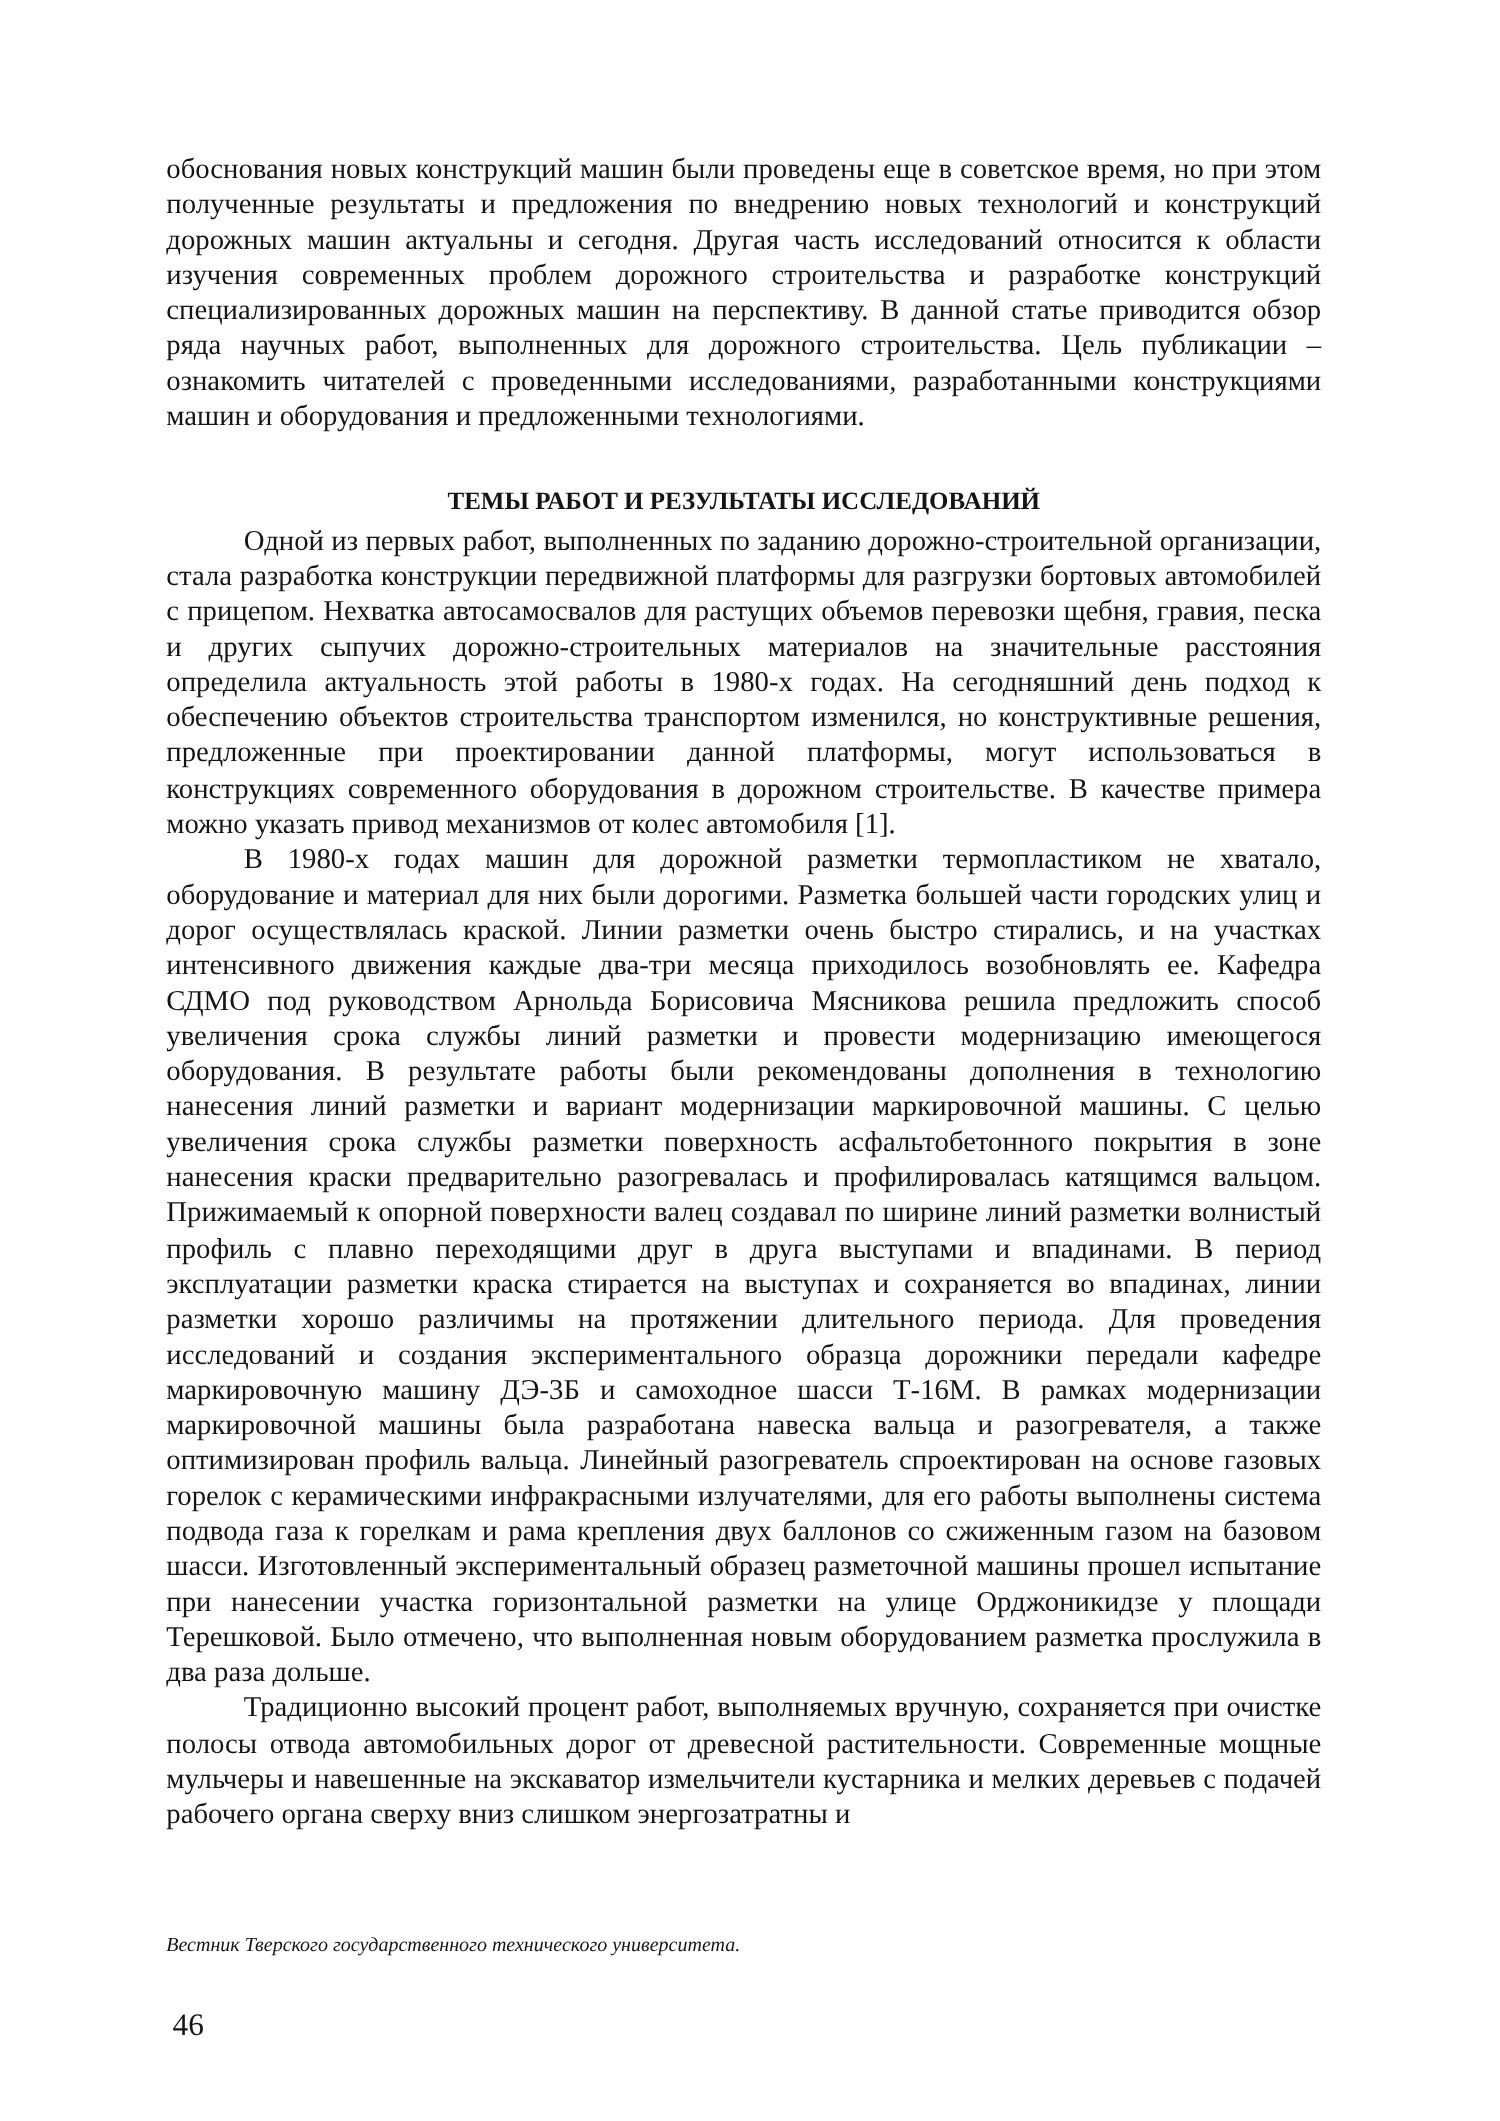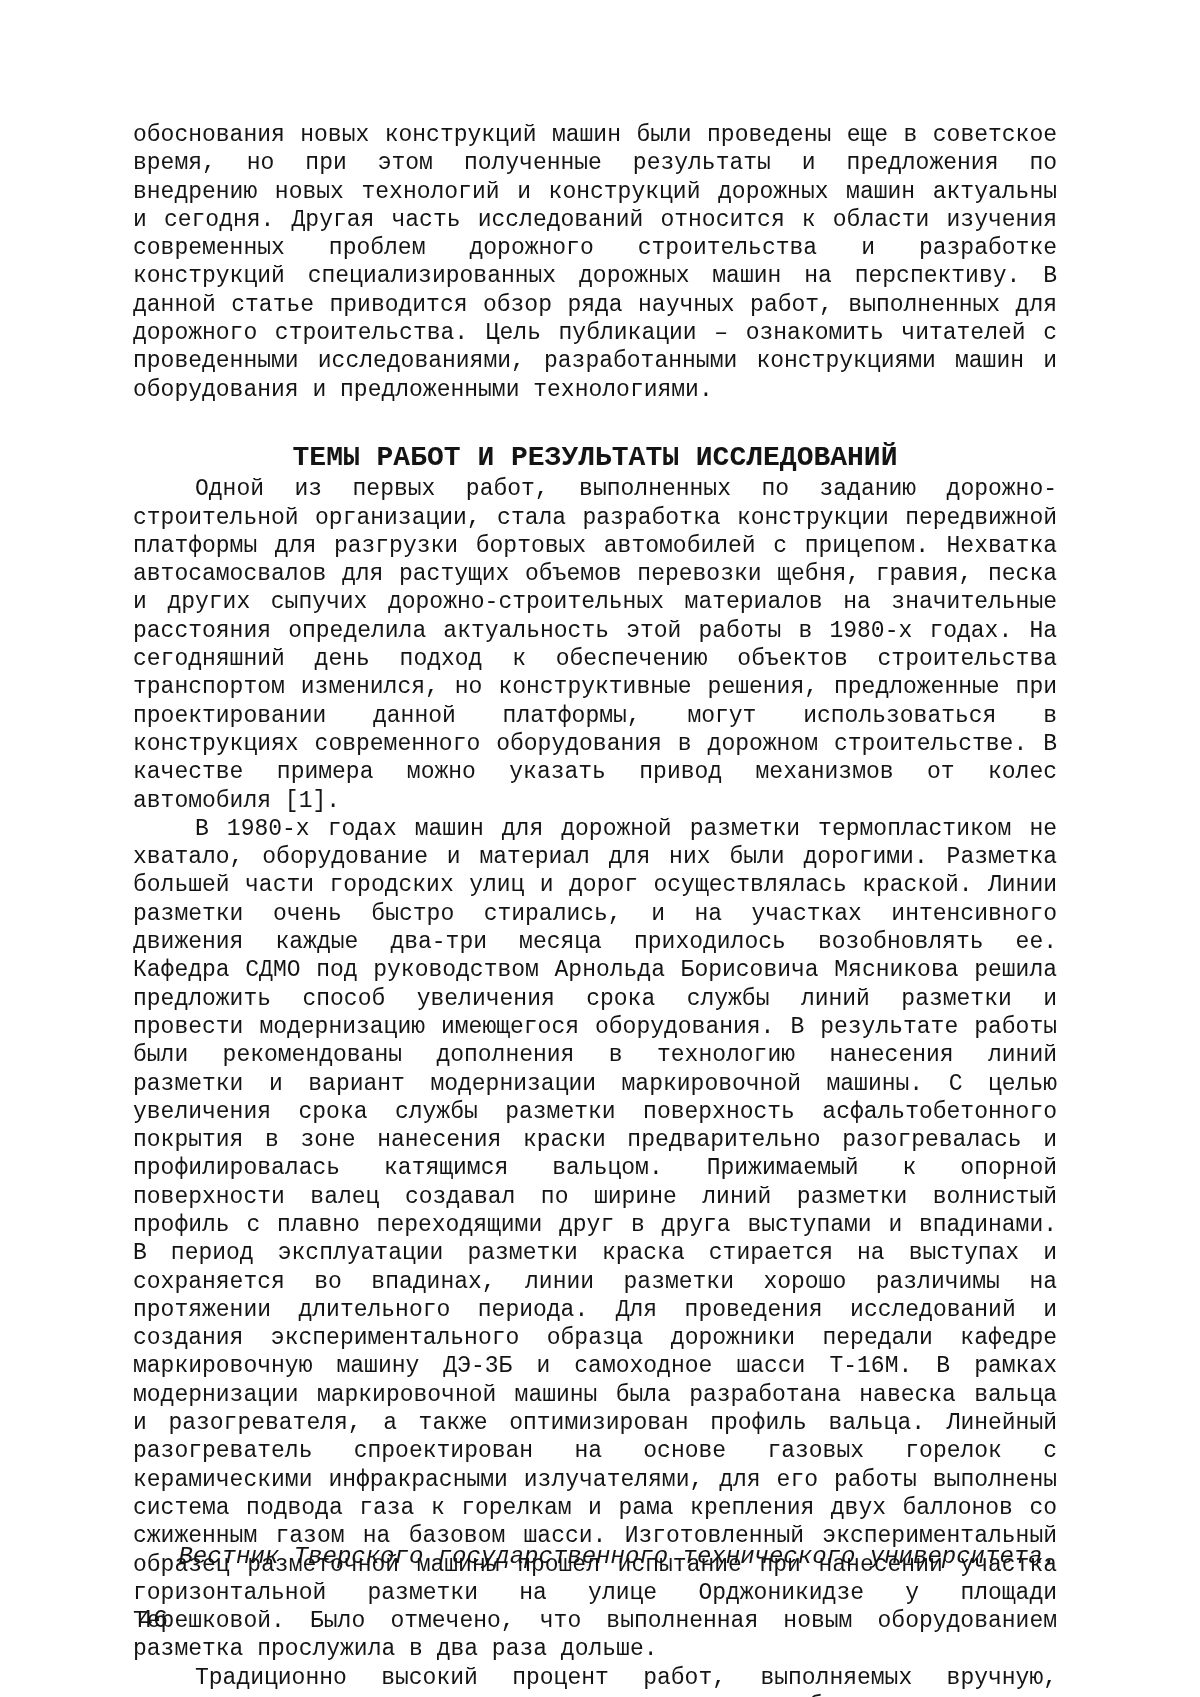--- a/index.html
+++ b/index.html
@@ -6,54 +6,54 @@
     margin: 0;
     padding: 0;
     background: #ffffff;
   }
   .page {
     position: relative;
     width: 1200px;
     height: 1697px;
     background: var(--page-bg, #ffffff);
     color: var(--text-color, #141414);
-    font-family: Liberation Mono, monospace;
+    font-family: Liberation Serif, serif;
     overflow: hidden;
   }
   .body-block {
     position: absolute;
     left: 133px;
     top: 121px;
     width: 924px;
     font-size: 23px;
     line-height: 28.3px;
     text-align: justify;
   }
   .body-block p {
     margin: 0;
     padding: 0;
   }
   .body-block p.indent {
     text-indent: 62px;
   }
   .section-heading {
     margin: 40px 0 3px 0;
-    font-size: 28px;
+    font-size: 20px;
     font-weight: bold;
     text-align: center;
     line-height: 28.3px;
   }
   .journal-footer {
     position: absolute;
     left: 133px;
     top: 1544px;
     width: 924px;
-    text-align: right;
+    text-align: left;
     font-style: italic;
-    font-size: 24px;
+    font-size: 16px;
     line-height: 25px;
   }
   .page-number {
     position: absolute;
     left: 138px;
     top: 1590px;
     font-size: 25px;
     line-height: 30px;
     margin-top: 16px;
   }

